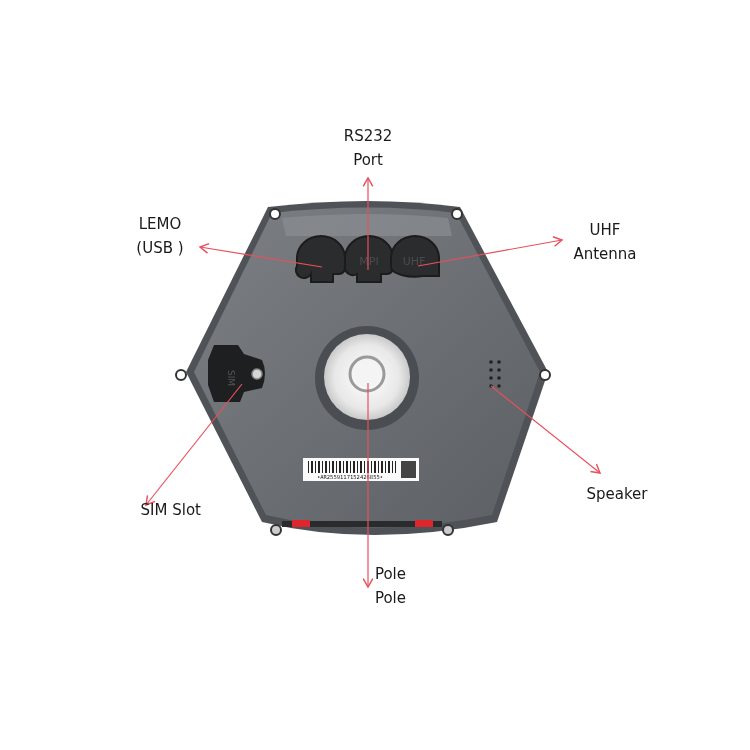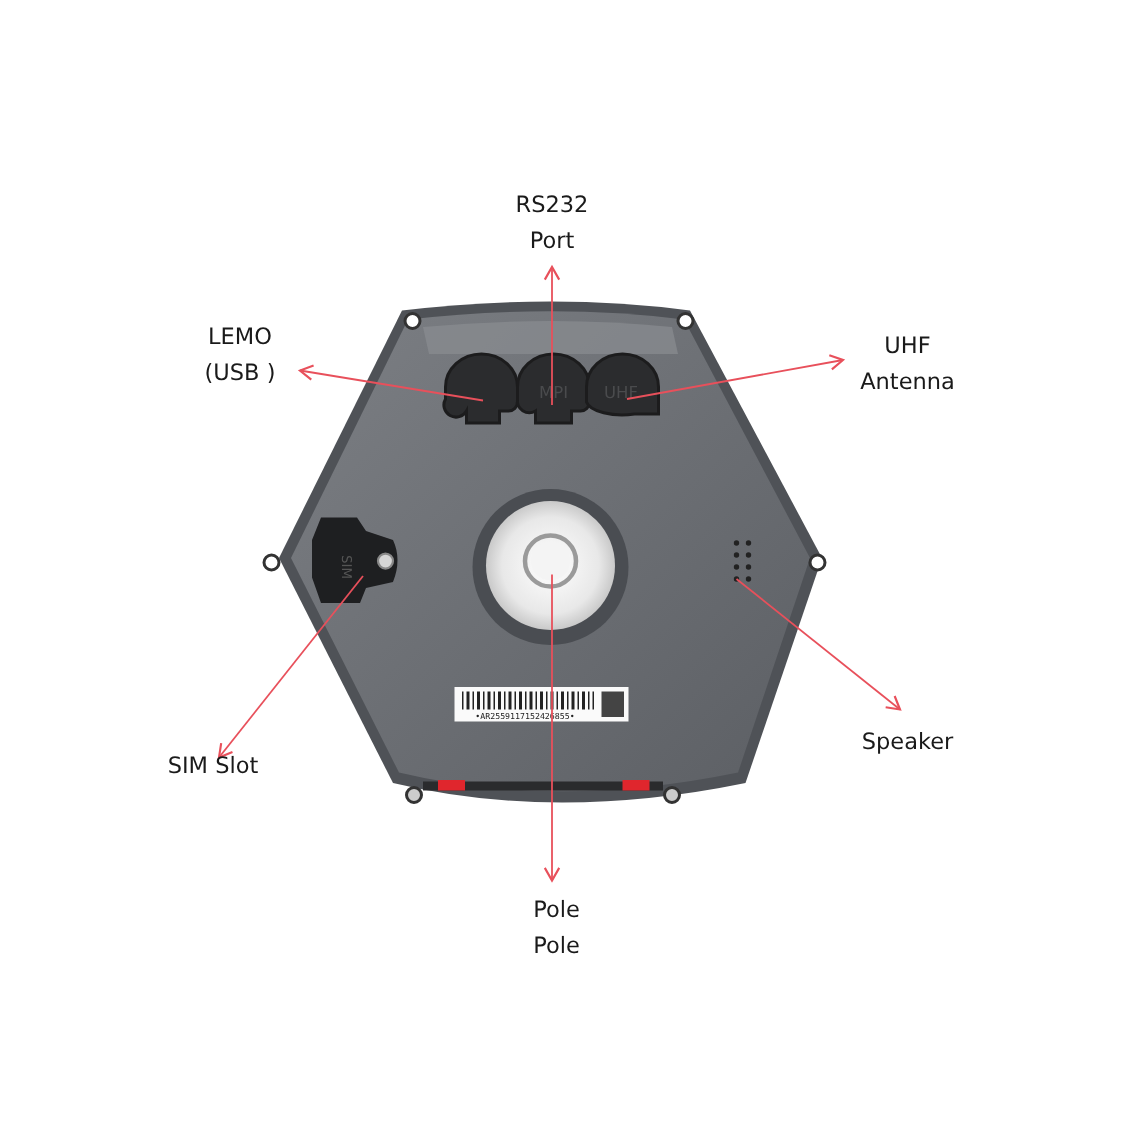--- a/index.html
+++ b/index.html
@@ -131,22 +131,22 @@
   <div>Port</div>
 </div>
 <div class="label" style="left:122px; top:212px; width:76px;">
   <div>LEMO</div>
   <div>(USB )</div>
 </div>
 <div class="label" style="left:560px; top:218px; width:90px;">
   <div>UHF</div>
   <div>Antenna</div>
 </div>
-<div class="label" style="left:560px; top:482px; width:90px;">
+<div class="label" style="left:572px; top:482px; width:90px;">
   <div>Speaker</div>
 </div>
-<div class="label" style="left:99px; top:498px; width:86px;">
+<div class="label" style="left:115px; top:498px; width:86px;text-align:right;">
   <div>SIM Slot</div>
 </div>
-<div class="label" style="left:336px; top:594px; width:70px;">
+<div class="label" style="left:336px; top:562px; width:70px;text-align:right;">
   <div>Pole</div>
   <div>Pole</div>
 </div>
 
 </body></html>

